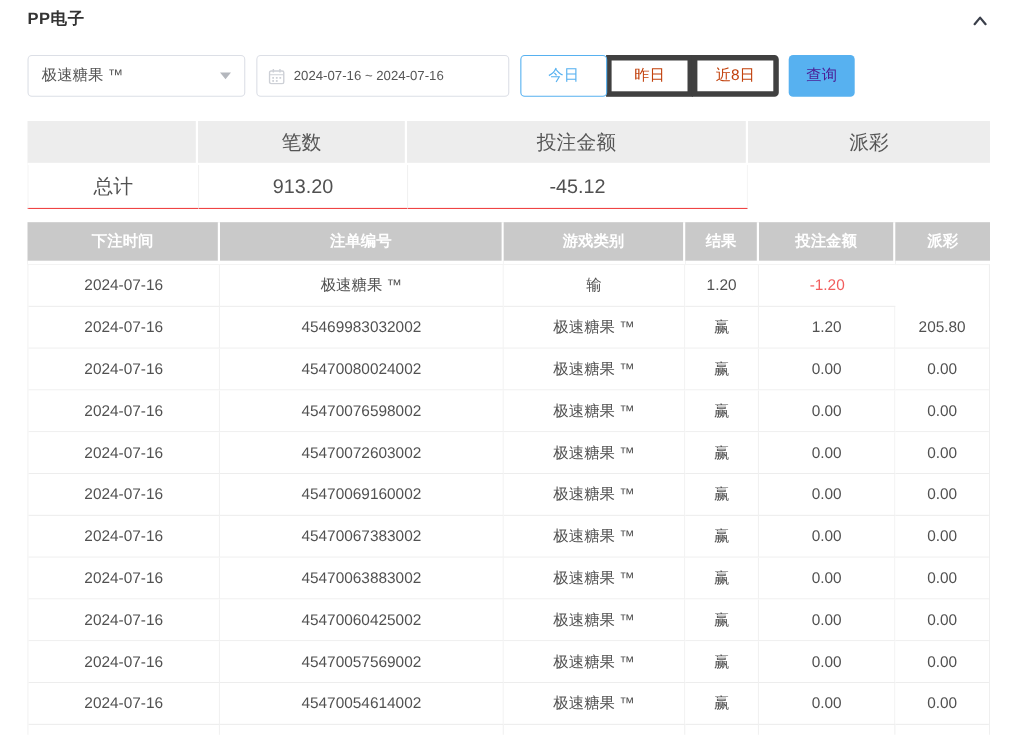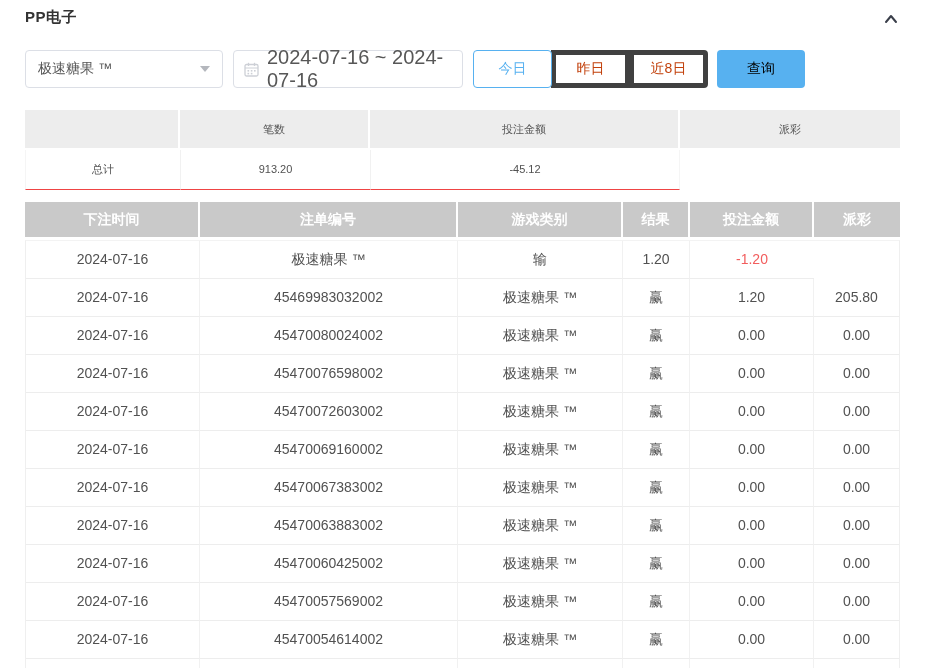--- a/index.html
+++ b/index.html
@@ -13,37 +13,37 @@
   .collapse-btn { width:22px; height:22px; display:flex; align-items:center; justify-content:center; cursor:pointer; }
 
   
   .controls { position:absolute; top:50px; left:25px; height:38px; display:flex; align-items:center; }
   .select-box { width:198px; height:38px; border:1px solid #dcdfe6; border-radius:4px;
                 display:flex; align-items:center; justify-content:space-between;
                 padding:0 12px; color:#555; font-size:14px; cursor:pointer; background:#fff; }
   .caret-down { width:0; height:0; border-left:5px solid transparent; border-right:5px solid transparent;
                 border-top:6px solid #b4b7bd; }
   .date-box { width:230px; height:38px; border:1px solid #dcdfe6; border-radius:4px; margin-left:10px;
-              display:flex; align-items:center; padding:0 10px; color:#575757; font-size:20px;
+              display:flex; align-items:center; padding:0 10px; color:#575757; font-size:12px;
               cursor:pointer; background:#fff; }
   .date-box .cal { margin-right:8px; display:flex; }
   .btn-group { display:flex; margin-left:10px; }
   .quick-btn { width:79px; height:38px; border:5px solid #404040; background:#fff; color:#c2410c;
                font-size:14px; display:flex; align-items:center; justify-content:center;
                cursor:pointer; margin-left:-1px; }
   .quick-btn:first-child { margin-left:0; border-radius:4px 0 0 4px; }
   .quick-btn:last-child { border-radius:0 4px 4px 0; }
   .quick-btn.active { border:1px solid var(--accent,#57b1f0); color:var(--accent,#57b1f0);
                       border-radius:4px; z-index:2; }
-  .search-btn { width:88px; height:38px; margin-left:9px; background:var(--accent,#57b1f0);
-                color:#000000; font-size:14px; border:none; border-radius:4px; cursor:pointer;
+  .search-btn { width:60px; height:38px; margin-left:9px; background:var(--accent,#57b1f0);
+                color:#4c1d95; font-size:14px; border:none; border-radius:4px; cursor:pointer;
                 display:flex; align-items:center; justify-content:center; }
 
   
-  .summary { position:absolute; top:110px; left:25px; width:875px; font-size:11px; }
+  .summary { position:absolute; top:110px; left:25px; width:875px; font-size:18px; }
   .summary .shead, .summary .srow { display:grid; grid-template-columns:155px 190px 310px 220px; }
   .summary .shead .cell { height:40px; line-height:38px; background:var(--summary_header_bg,#ededed);
                           color:#555; text-align:center;
                           border-right:2px solid #fff; border-bottom:2px solid #fff; }
   .summary .shead .cell:last-child { border-right:none; }
   .summary .srow .cell { height:40px; line-height:39px; text-align:center; color:#515151;
                          background:#fff; border-bottom:1px solid #ef4444; border-left:1px solid #f1f1f1; }
   .summary .srow .cell:first-child { border-left:1px solid #f5f5f5; }
   .summary .srow .cell:last-child { border-right:1px solid #f5f5f5; }
 

